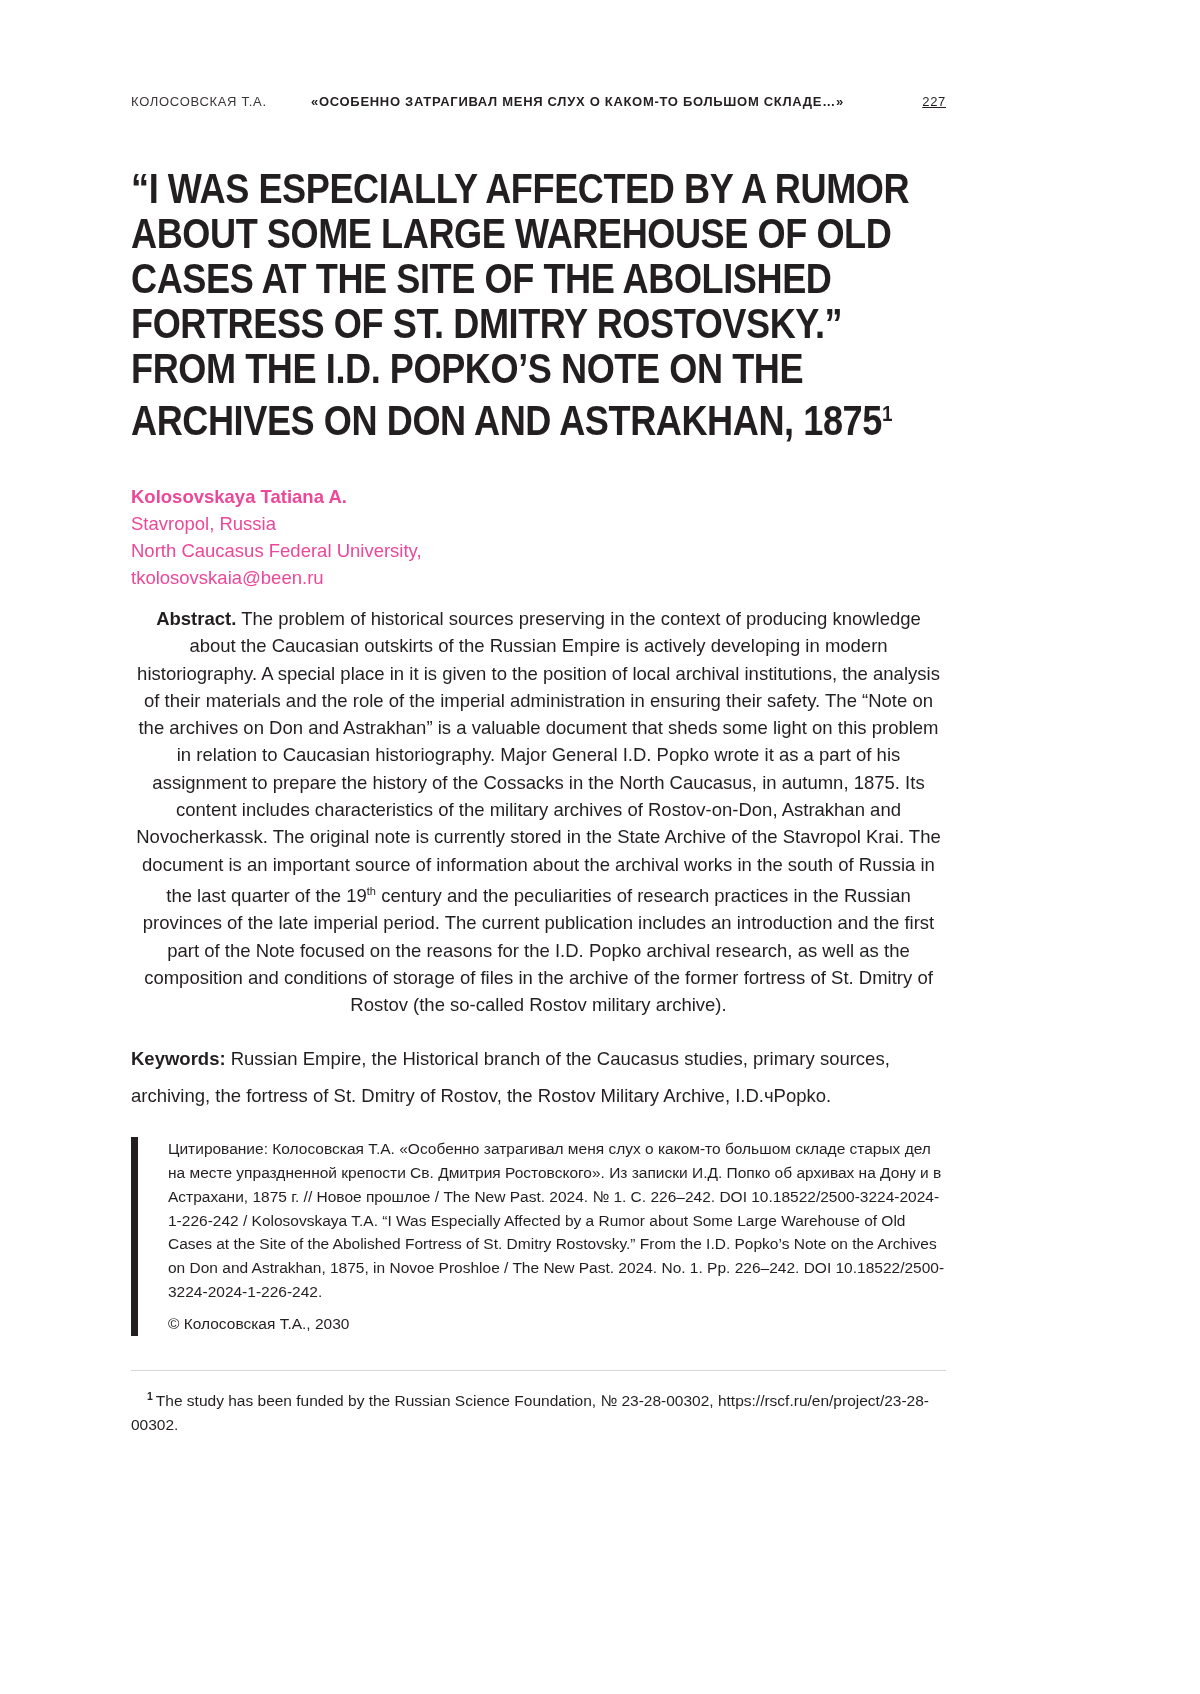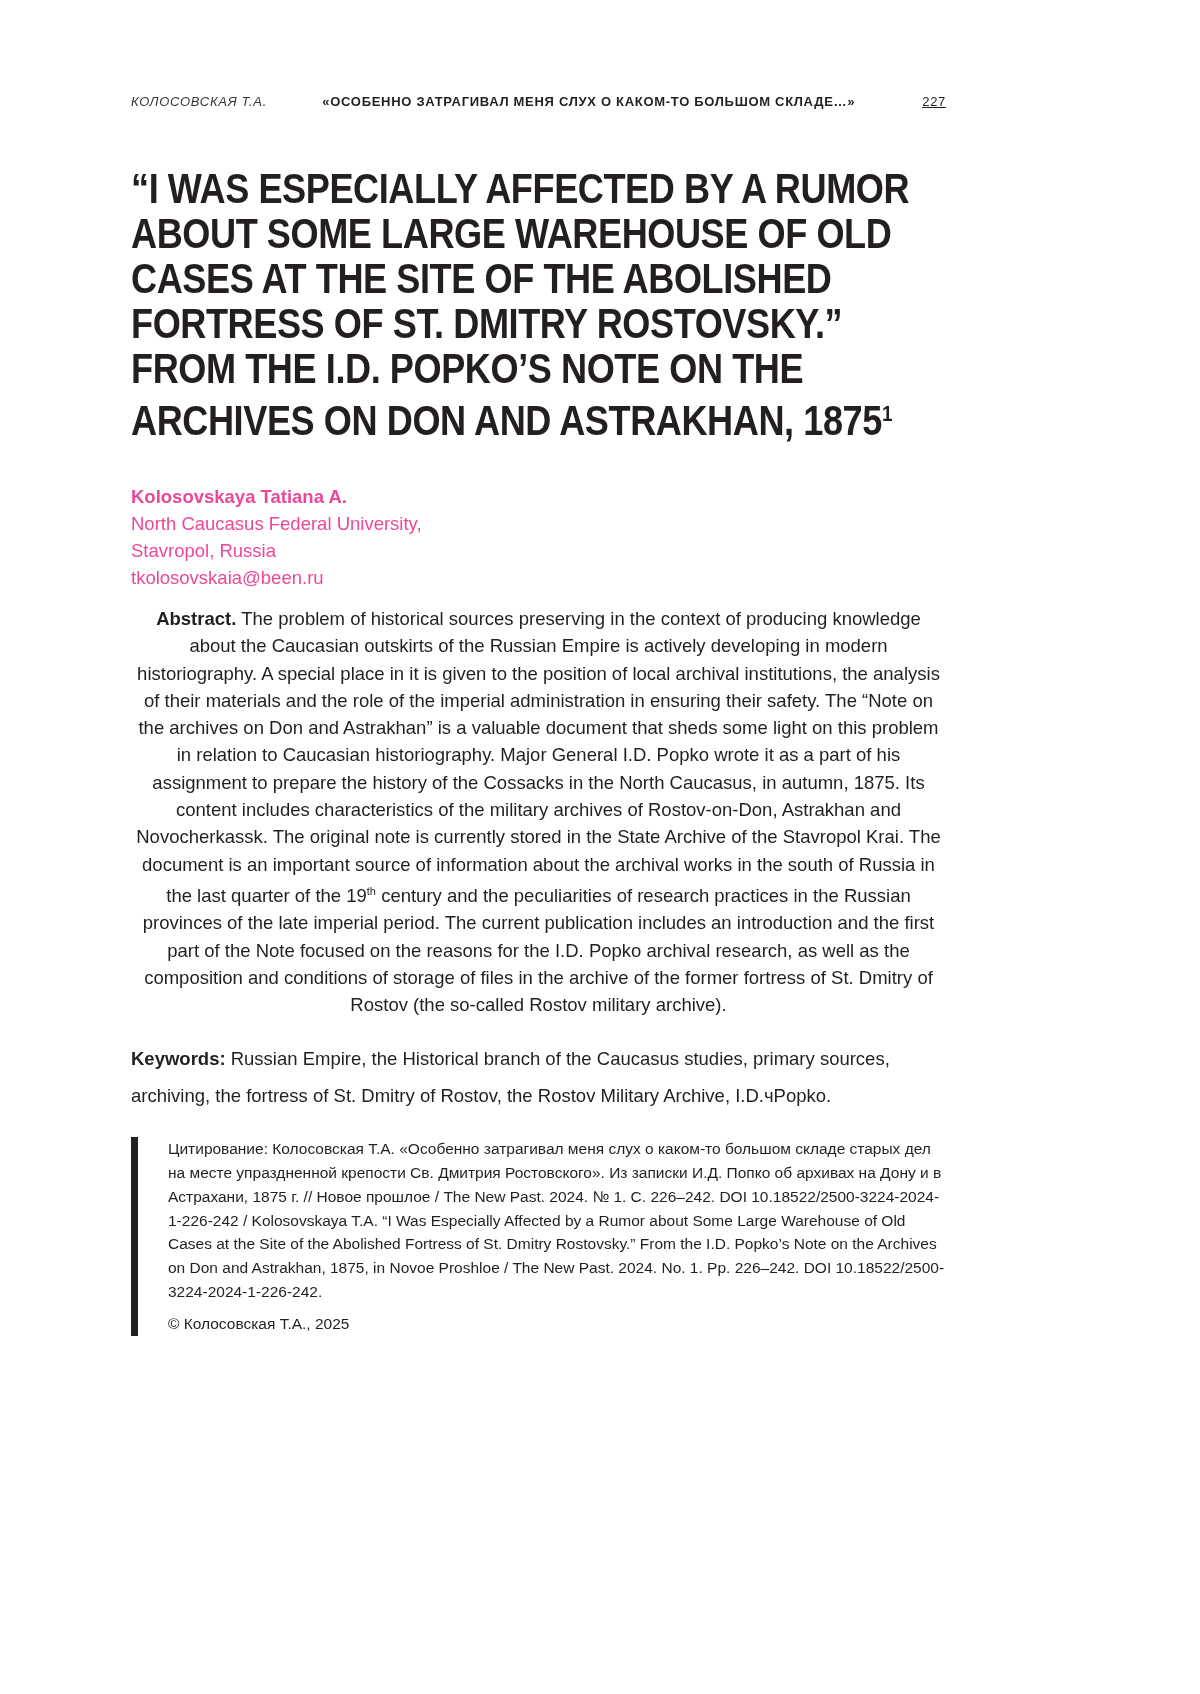--- a/index.html
+++ b/index.html
@@ -21,21 +21,21 @@
   
   .running-header {
     display: flex;
     justify-content: space-between;
     align-items: baseline;
     font-size: 13px;
     letter-spacing: 0.7px;
     white-space: nowrap;
   }
   .rh-left { overflow: hidden; }
-  .rh-author { font-weight: 400; color: #3a3637; margin-right: 19px; font-style: italic; }
+  .rh-author { font-weight: 400; color: #3a3637; margin-right: 8px; }
   .rh-title { font-weight: 700; color: #231f20; margin-left: 32px; }
   .rh-page { font-weight: 400; color: #231f20; margin-left: 20px; text-decoration: underline; }
 
   
   .title {
     margin-top: 57px;
     font-weight: 700;
     font-size: 42px;
     line-height: 45px;
     letter-spacing: -0.5px;
@@ -118,32 +118,37 @@
     <span class="t-line">“I WAS ESPECIALLY AFFECTED BY A RUMOR</span>
     <span class="t-line">ABOUT SOME LARGE WAREHOUSE OF OLD</span>
     <span class="t-line">CASES AT THE SITE OF THE ABOLISHED</span>
     <span class="t-line">FORTRESS OF ST. DMITRY ROSTOVSKY.”</span>
     <span class="t-line">FROM THE I.D. POPKO’S NOTE ON THE</span>
     <span class="t-line"><span>ARCHIVES ON DON AND ASTRAKHAN, 1875</span><sup class="t-sup">1</sup></span>
   </h1>
 
   <div class="author-block">
     <p class="author-name">Kolosovskaya Tatiana A.</p>
+    <p>Stavropol, Russia</p>
     <p>North Caucasus Federal University,</p>
-    <p>Stavropol, Russia</p>
     <p>tkolosovskaia@been.ru</p>
   </div>
 
   <p class="abstract">
     <span class="bold">Abstract.</span><span> The problem of historical sources preserving in the context of producing knowledge about the Caucasian outskirts of the Russian Empire is actively developing in modern historiography. A special place in it is given to the position of local archival institutions, the analysis of their materials and the role of the imperial administration in ensuring their safety. The “Note on the archives on Don and Astrakhan” is a valuable document that sheds some light on this problem in relation to Caucasian historiography. Major General I.D. Popko wrote it as a part of his assignment to prepare the history of the Cossacks in the North Caucasus, in autumn, 1875. Its content includes characteristics of the military archives of Rostov-on-Don, Astrakhan and Novocherkassk. The original note is currently stored in the State Archive of the Stavropol Krai. The document is an important source of information about the archival works in the south of Russia in the last quarter of the 19</span><sup>th</sup><span> century and the peculiarities of research practices in the Russian provinces of the late imperial period. The current publication includes an introduction and the first part of the Note focused on the reasons for the I.D. Popko archival research, as well as the composition and conditions of storage of files in the archive of the former fortress of St. Dmitry of Rostov (the so-called Rostov military archive).</span>
   </p>
 
   <p class="keywords">
     <span class="bold">Keywords:</span><span> Russian Empire, the Historical branch of the Caucasus studies, primary sources, archiving, the fortress of St. Dmitry of Rostov, the Rostov Military Archive, I.D.чPopko.</span>
   </p>
 
   <div class="citation-block">
     <p class="citation-text">Цитирование: Колосовская Т.А. «Особенно затрагивал меня слух о каком-то большом складе старых дел на месте упраздненной крепости Св. Дмитрия Ростовского». Из записки И.Д. Попко об архивах на Дону и в Астрахани, 1875 г. // Новое прошлое / The New Past. 2024. № 1. С. 226–242. DOI 10.18522/2500-3224-2024-1-226-242 / Kolosovskaya T.A. “I Was Especially Affected by a Rumor about Some Large Warehouse of Old Cases at the Site of the Abolished Fortress of St. Dmitry Rostovsky.” From the I.D. Popko’s Note on the Archives on Don and Astrakhan, 1875, in Novoe Proshloe / The New Past. 2024. No. 1. Pp. 226–242. DOI 10.18522/2500-3224-2024-1-226-242.</p>
-    <p class="citation-copyright">© Колосовская Т.А., 2025</p>
+    <p class="citation-copyright">© Колосовская Т.А., 2030</p>
   </div>
 
+  <div class="footnote-section">
+    <p class="footnote">
+      <sup class="fn-marker">1</sup><span>The study has been funded by the Russian Science Foundation, № 23-28-00302, https://rscf.ru/en/project/23-28-00302.</span>
+    </p>
+  </div>
 
 </div>
 
 </body></html>

